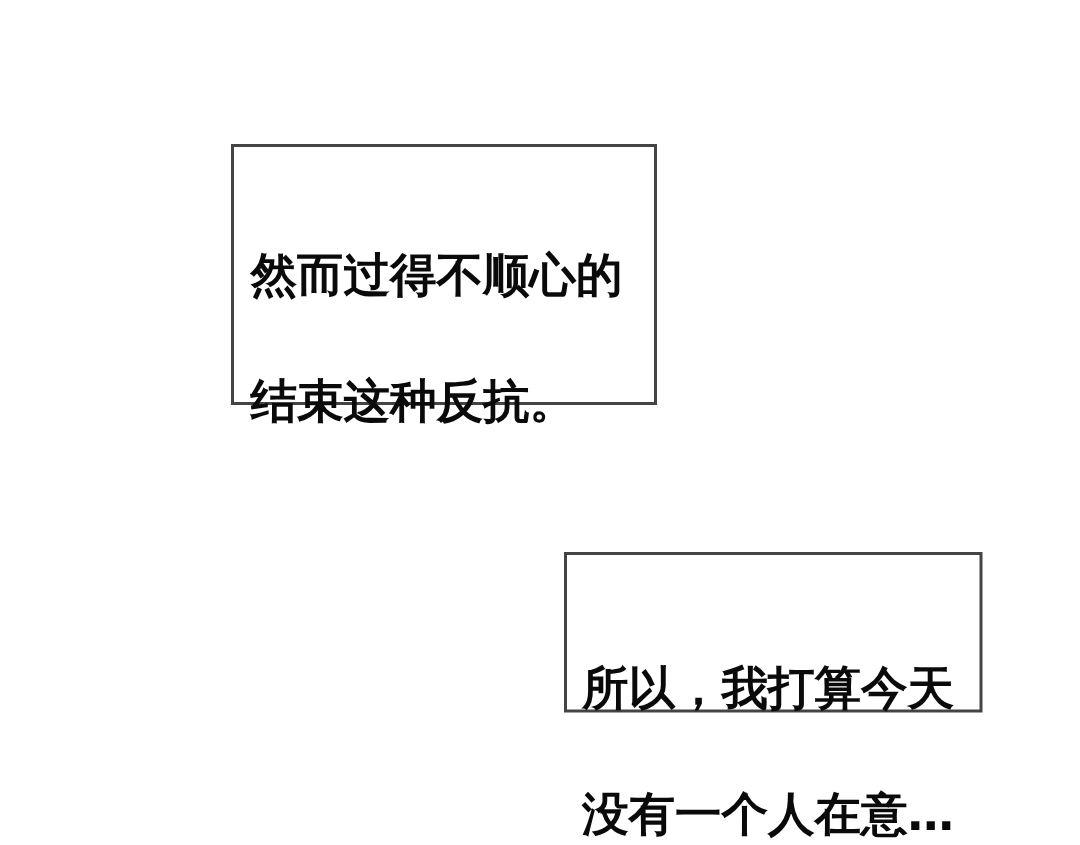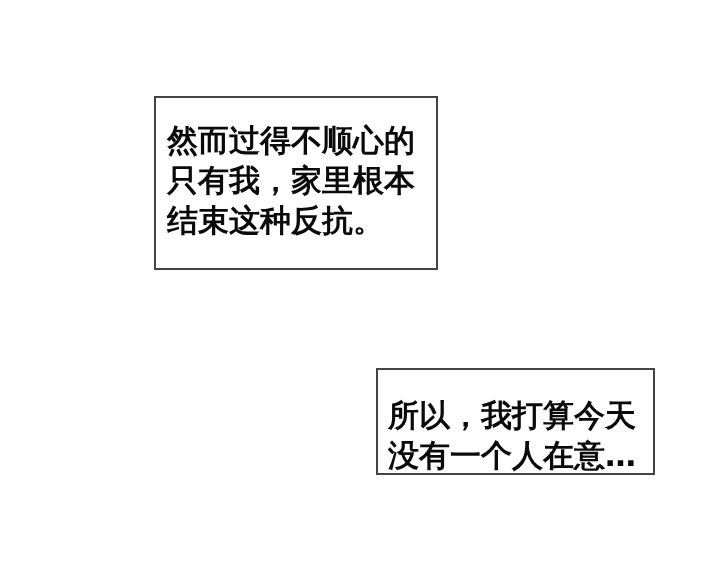--- a/index.html
+++ b/index.html
@@ -29,20 +29,21 @@
     position: absolute;
     left: 0;
     top: 0;
   }
   .text-line {
     font-family: "DejaVu Sans", "Liberation Sans", sans-serif;
     font-weight: 700;
     color: #0a0a0a;
     white-space: pre;
     letter-spacing: 0px;
+    margin-top: 44px;
   }
   
   #narration-box-1 {
     left: 154px;
     top: 96px;
     width: 284px;
     height: 174px;
   }
   #narration-box-1 .text-box-body {
     left: 11px;
@@ -73,21 +74,20 @@
   }
 </style>
 </head>
 <body>
 
 <div id="comic-panel">
 
   <div class="text-box" id="narration-box-1">
     <div class="text-box-body">
       <div class="text-line">然而过得不顺心的</div>
-      <div class="text-line">只有我，家里根本</div>
       <div class="text-line">结束这种反抗。</div>
     </div>
   </div>
 
   <div class="text-box" id="narration-box-2">
     <div class="text-box-body">
       <div class="text-line">所以，我打算今天</div>
       <div class="text-line">没有一个人在意…</div>
     </div>
   </div>

